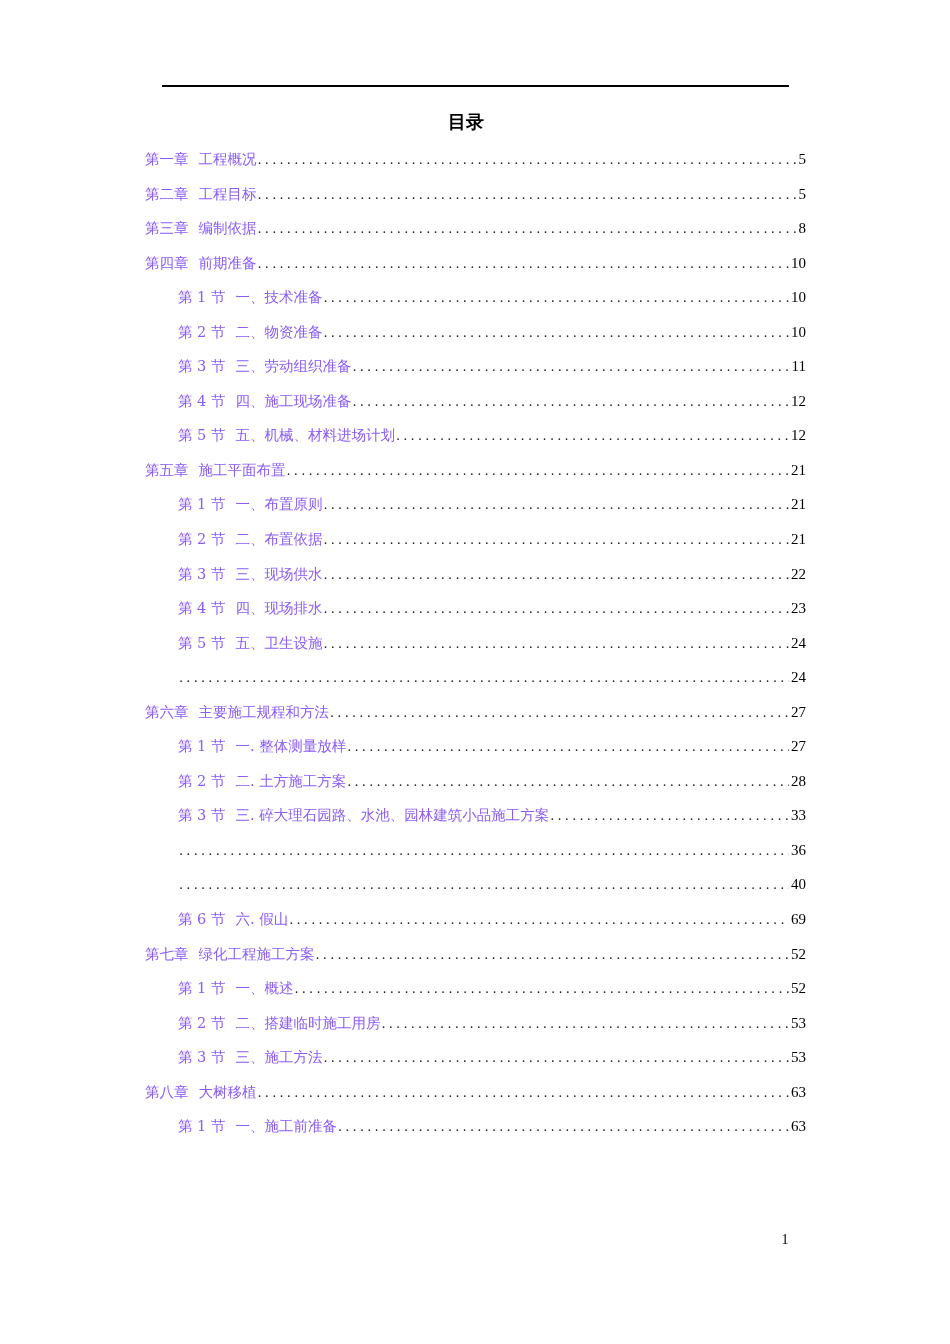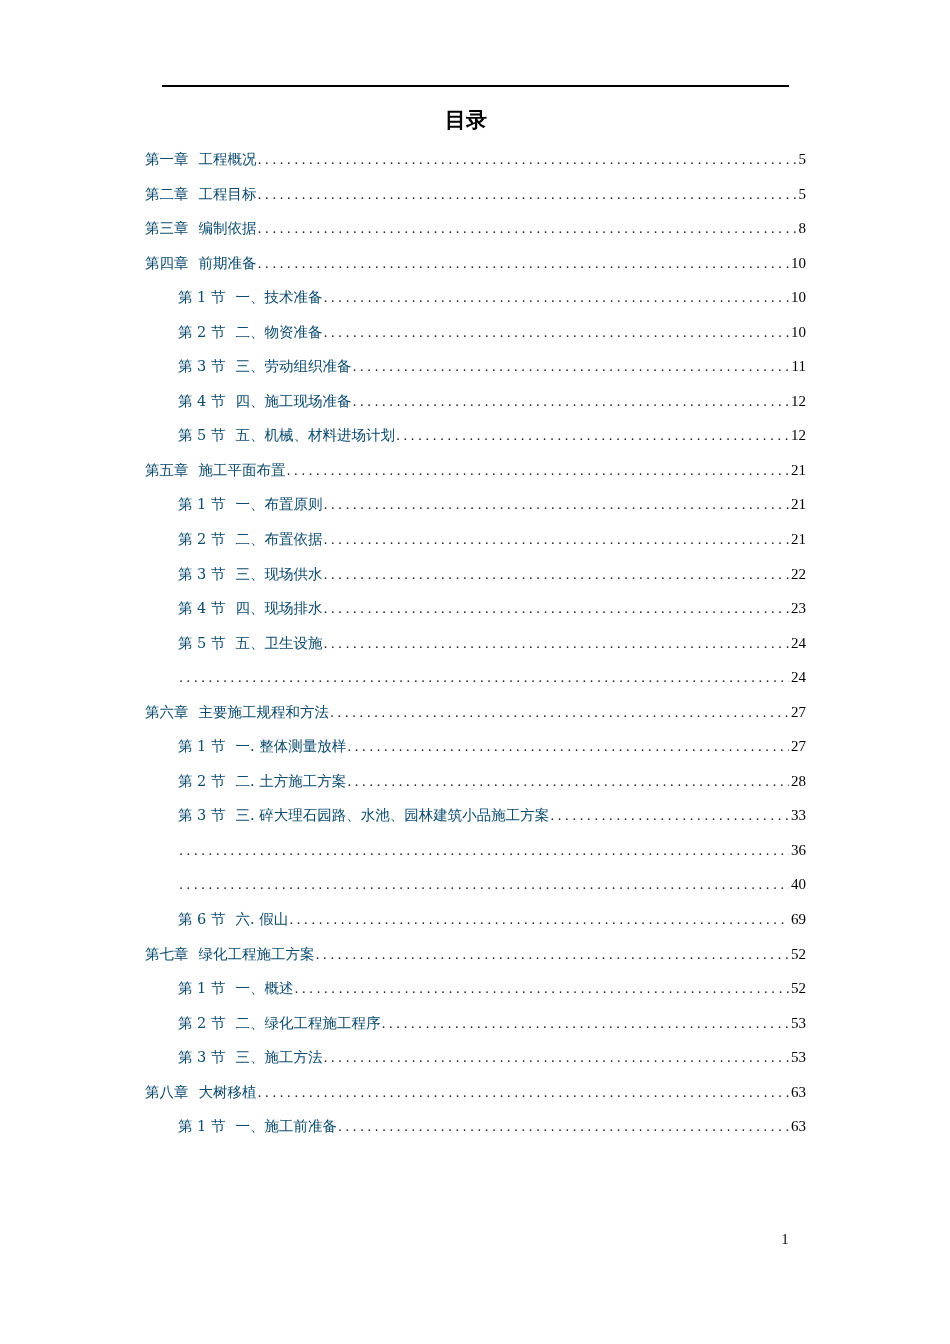--- a/index.html
+++ b/index.html
@@ -22,23 +22,23 @@
       width: 627px;
       height: 0;
       border-top: 2px solid #000;
     }
     .toc-title {
       position: absolute;
       left: 0;
       width: 932px;
       top: 108px;
       text-align: center;
-      font-family: Liberation Mono, monospace;
+      font-family: Liberation Sans, sans-serif;
       font-weight: bold;
-      font-size: 21px;
+      font-size: 18px;
       line-height: 28px;
     }
     .toc {
       position: absolute;
       left: 145px;
       top: 145px;
       width: 661px;
     }
     .toc-entry {
       display: flex;
@@ -46,21 +46,21 @@
       height: 34.55px;
       font-size: 14.5px;
       line-height: 28px;
       white-space: nowrap;
     }
     .toc-entry.level-2 {
       padding-left: 33px;
     }
     .toc-entry .label {
       flex: 0 0 auto;
-      color: #0c4a6e;
+      color: #8b5cf6;
     }
     .toc-entry .label .gap {
       display: inline-block;
       width: 10px;
     }
     .toc-entry .leader {
       flex: 1 1 auto;
       overflow: hidden;
       letter-spacing: 3.2px;
       color: #222;
@@ -210,21 +210,21 @@
       <span class="label"><span>第七章</span><span class="gap"></span><span>绿化工程施工方案</span></span>
       <span class="leader"></span>
       <span class="page">52</span>
     </div>
     <div class="toc-entry level-2">
       <span class="label"><span>第 1 节</span><span class="gap"></span><span>一、概述</span></span>
       <span class="leader"></span>
       <span class="page">52</span>
     </div>
     <div class="toc-entry level-2">
-      <span class="label"><span>第 2 节</span><span class="gap"></span><span>二、绿化工程施工程序</span></span>
+      <span class="label"><span>第 2 节</span><span class="gap"></span><span>二、搭建临时施工用房</span></span>
       <span class="leader"></span>
       <span class="page">53</span>
     </div>
     <div class="toc-entry level-2">
       <span class="label"><span>第 3 节</span><span class="gap"></span><span>三、施工方法</span></span>
       <span class="leader"></span>
       <span class="page">53</span>
     </div>
     <div class="toc-entry level-1">
       <span class="label"><span>第八章</span><span class="gap"></span><span>大树移植</span></span>

